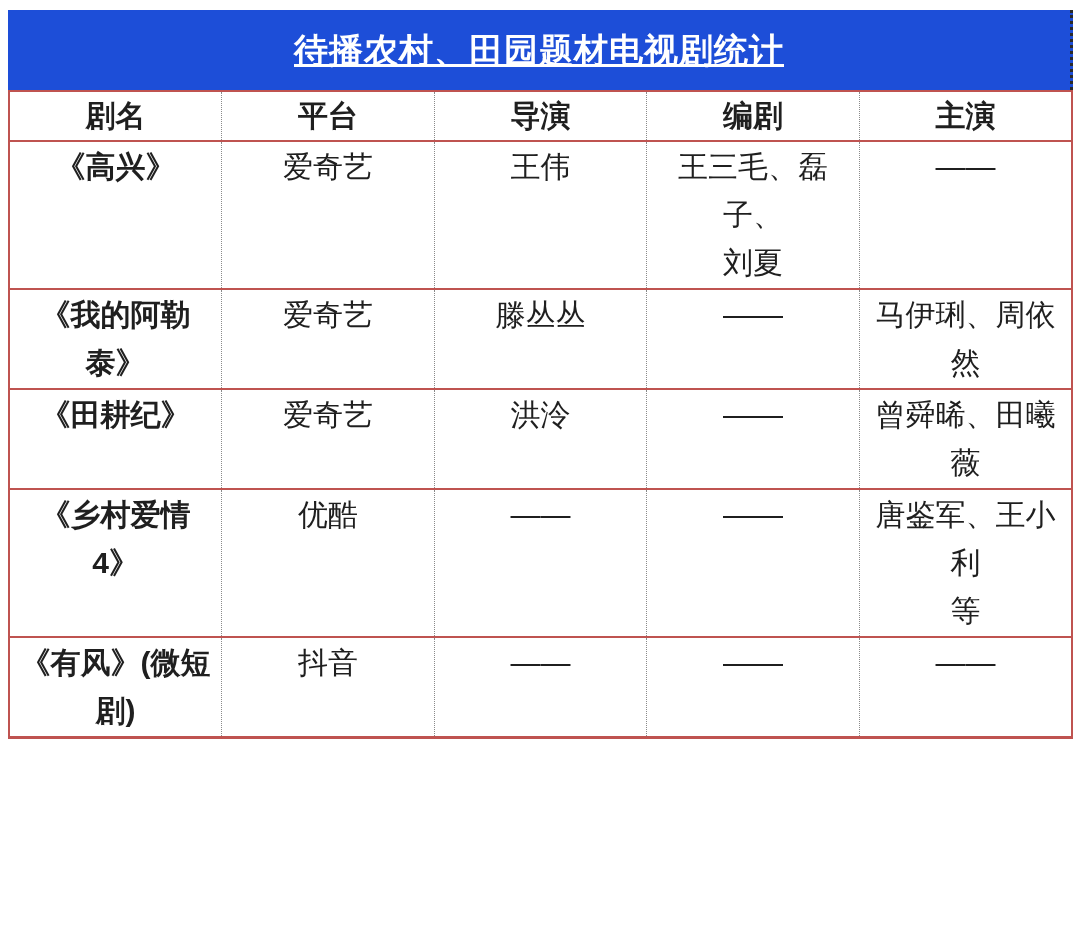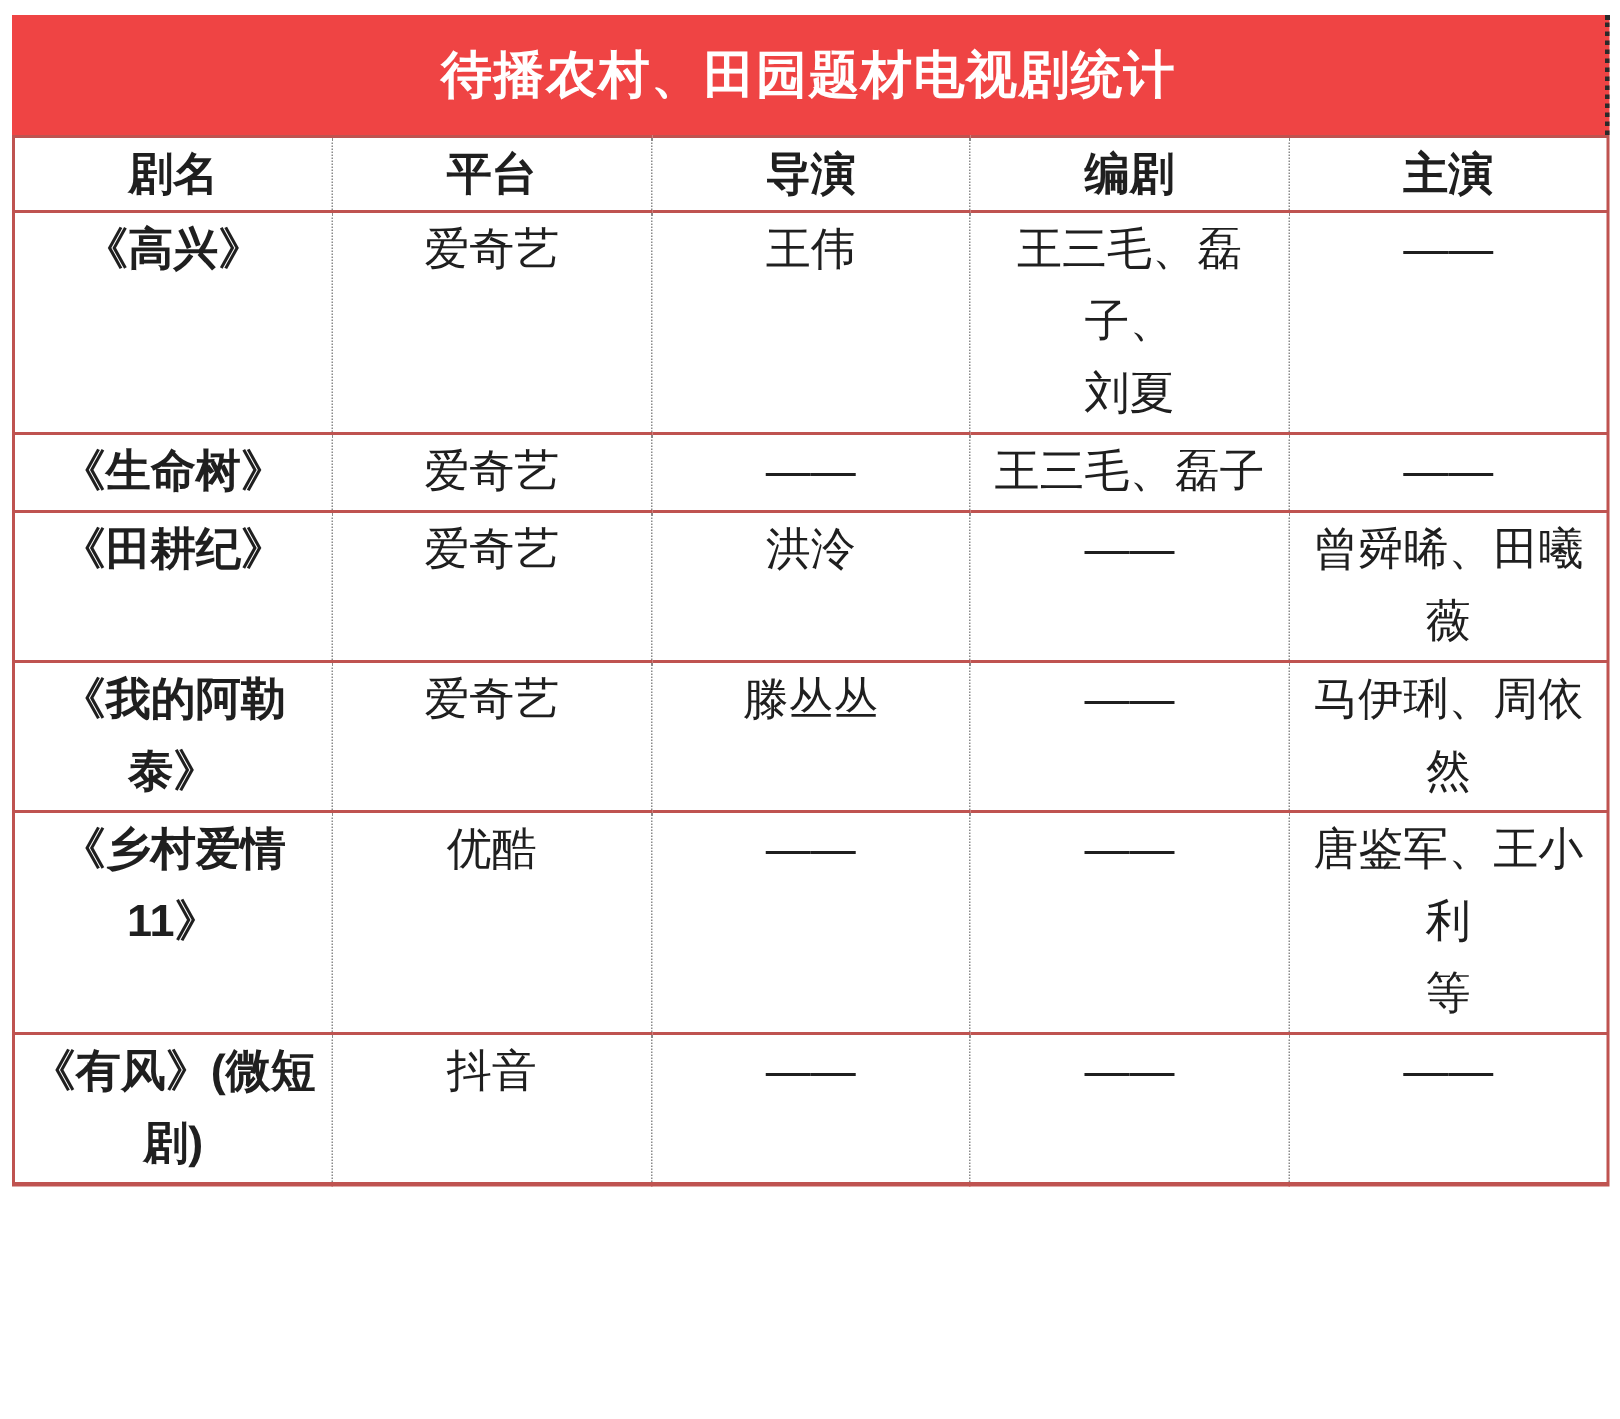--- a/index.html
+++ b/index.html
@@ -13,27 +13,28 @@
   }
   .sheet {
     margin: 10px 7px 0 8px;
     width: 1065px;
     box-sizing: border-box;
   }
   .title-bar {
     box-sizing: border-box;
     height: 80px;
     line-height: 80px;
-    background: #ef4444;
+    background: #1d4ed8;
     color: #ffffff;
     font-size: 34px;
     font-weight: bold;
     text-align: center;
     border-right: 3px dotted #2a2a2a;
     letter-spacing: 1px;
+    text-decoration: underline;
   }
   table.drama-table {
     width: 100%;
     border-collapse: collapse;
     table-layout: fixed;
     border-left: 2px solid #bf5350;
     border-right: 2px solid #bf5350;
     border-bottom: 3px solid #bf5350;
   }
   table.drama-table th,
@@ -93,42 +94,35 @@
     <tbody>
         <tr>
           <td class="drama-name">《高兴》</td>
           <td>爱奇艺</td>
           <td>王伟</td>
           <td>王三毛、磊子、
 刘夏</td>
           <td>——</td>
         </tr>
         <tr>
-          <td class="drama-name">《生命树》</td>
+          <td class="drama-name">《我的阿勒泰》</td>
           <td>爱奇艺</td>
+          <td>滕丛丛</td>
           <td>——</td>
-          <td>王三毛、磊子</td>
-          <td>——</td>
+          <td>马伊琍、周依然</td>
         </tr>
         <tr>
           <td class="drama-name">《田耕纪》</td>
           <td>爱奇艺</td>
           <td>洪泠</td>
           <td>——</td>
           <td>曾舜晞、田曦薇</td>
         </tr>
         <tr>
-          <td class="drama-name">《我的阿勒泰》</td>
-          <td>爱奇艺</td>
-          <td>滕丛丛</td>
-          <td>——</td>
-          <td>马伊琍、周依然</td>
-        </tr>
-        <tr>
-          <td class="drama-name">《乡村爱情 11》</td>
+          <td class="drama-name">《乡村爱情 4》</td>
           <td>优酷</td>
           <td>——</td>
           <td>——</td>
           <td>唐鉴军、王小利
 等</td>
         </tr>
         <tr>
           <td class="drama-name">《有风》(微短
 剧)</td>
           <td>抖音</td>

